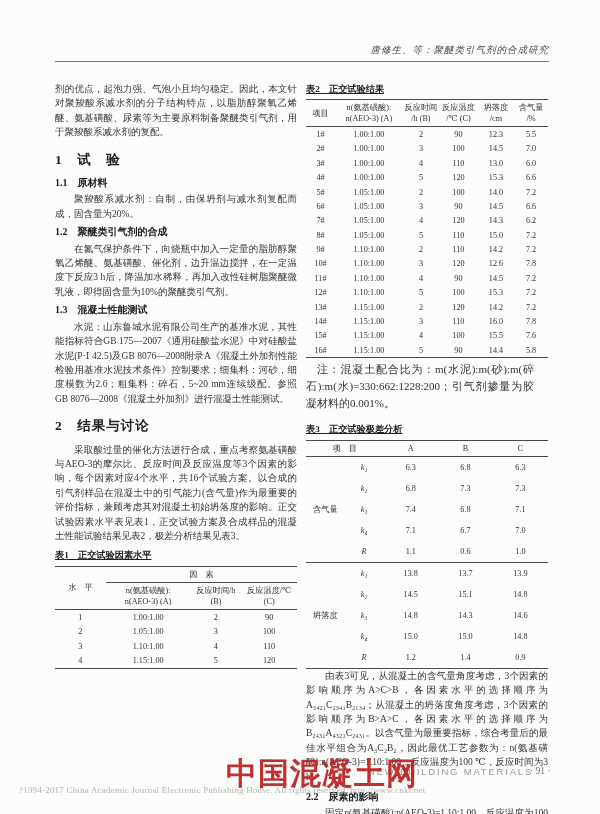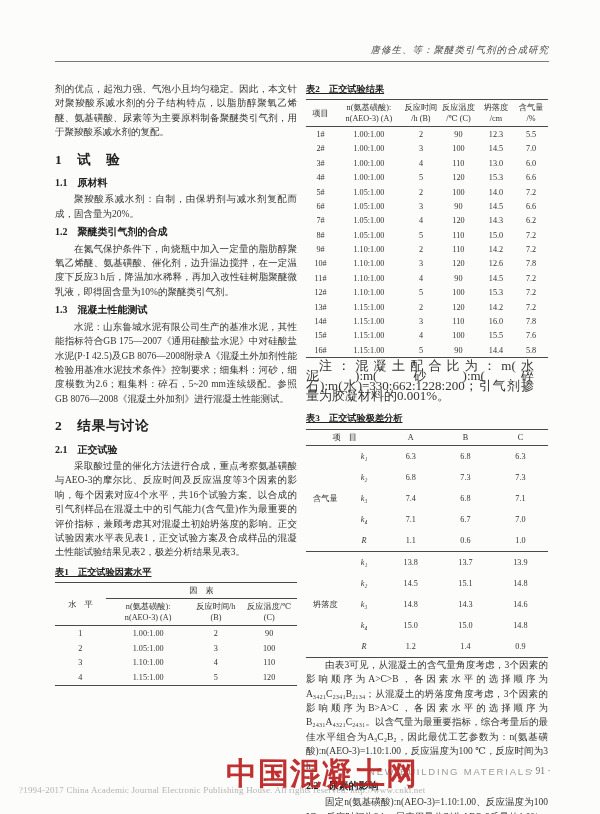--- a/index.html
+++ b/index.html
@@ -31,21 +31,21 @@
   
   #table2 td{padding:1.7px 1px;}
   #table2 col.c0{width:12%;} #table2 col.c1{width:28%;} #table2 col.c2{width:15%;}
   #table2 col.c3{width:16%;} #table2 col.c4{width:15%;} #table2 col.c5{width:14%;}
   #table1 col.c0{width:21%;} #table1 col.c1{width:35%;} #table1 col.c2{width:21%;} #table1 col.c3{width:23%;}
   #table3 col.c0{width:16%;} #table3 col.c1{width:16%;} #table3 col.c2{width:22.6%;}
   #table3 col.c3{width:22.6%;} #table3 col.c4{width:22.8%;}
   #table3 td{padding:5px 1px;}
   #table3 tr.group-start td{border-top:0.9px solid #4a4a4a;}
   #table3 td.kcell{font-style:italic;}
-  .tbl-note{font-size:13px;line-height:10px;text-align:justify;margin:3px 14px 0 0;text-indent:1em;}
+  .tbl-note{font-size:11px;line-height:17px;text-align:justify;margin:3px 14px 0 0;text-indent:1em;}
   .discussion{margin-top:7px;}
   
   .watermark{
     position:absolute;left:226px;top:753px;font-size:31px;font-weight:bold;
     letter-spacing:1px;font-family:"DejaVu Sans","Liberation Sans",sans-serif;opacity:0.9;
   }
   .journal-foot{
     position:absolute;left:368px;top:766px;font-size:9.5px;letter-spacing:1.8px;
     color:#9a9a9a;font-family:"Liberation Sans","DejaVu Sans",sans-serif;
   }
@@ -78,21 +78,20 @@
         <p class="body">聚羧酸系减水剂：自制，由保坍剂与减水剂复配而成，固含量为20%。</p>
 
         <h2 class="subsec">1.2　聚醚类引气剂的合成</h2>
         <p class="body">在氮气保护条件下，向烧瓶中加入一定量的脂肪醇聚氧乙烯醚、氨基磺酸、催化剂，边升温边搅拌，在一定温度下反应3 h后，降温加水稀释，再加入改性硅树脂聚醚微乳液，即得固含量为10%的聚醚类引气剂。</p>
 
         <h2 class="subsec">1.3　混凝土性能测试</h2>
         <p class="body">水泥：山东鲁城水泥有限公司生产的基准水泥，其性能指标符合GB 175—2007《通用硅酸盐水泥》中对硅酸盐水泥(P·Ⅰ 42.5)及GB 8076—2008附录A《混凝土外加剂性能检验用基准水泥技术条件》控制要求；细集料：河砂，细度模数为2.6；粗集料：碎石，5~20 mm连续级配。参照GB 8076—2008《混凝土外加剂》进行混凝土性能测试。</p>
 
         <h1 class="sec">2　结果与讨论</h1>
 
-        <h2 class="subsec">2.1　正交试验</h2>
         <p class="body">采取酸过量的催化方法进行合成，重点考察氨基磺酸与AEO-3的摩尔比、反应时间及反应温度等3个因素的影响，每个因素对应4个水平，共16个试验方案。以合成的引气剂样品在混凝土中的引气能力(含气量)作为最重要的评价指标，兼顾考虑其对混凝土初始坍落度的影响。正交试验因素水平表见表1，正交试验方案及合成样品的混凝土性能试验结果见表2，极差分析结果见表3。</p>
 
         <div class="tbl-caption">表1　正交试验因素水平</div>
         <table class="tbl" id="table1">
           <colgroup>
               <col class="c0">
               <col class="c1">
               <col class="c2">
               <col class="c3">
             </colgroup>

